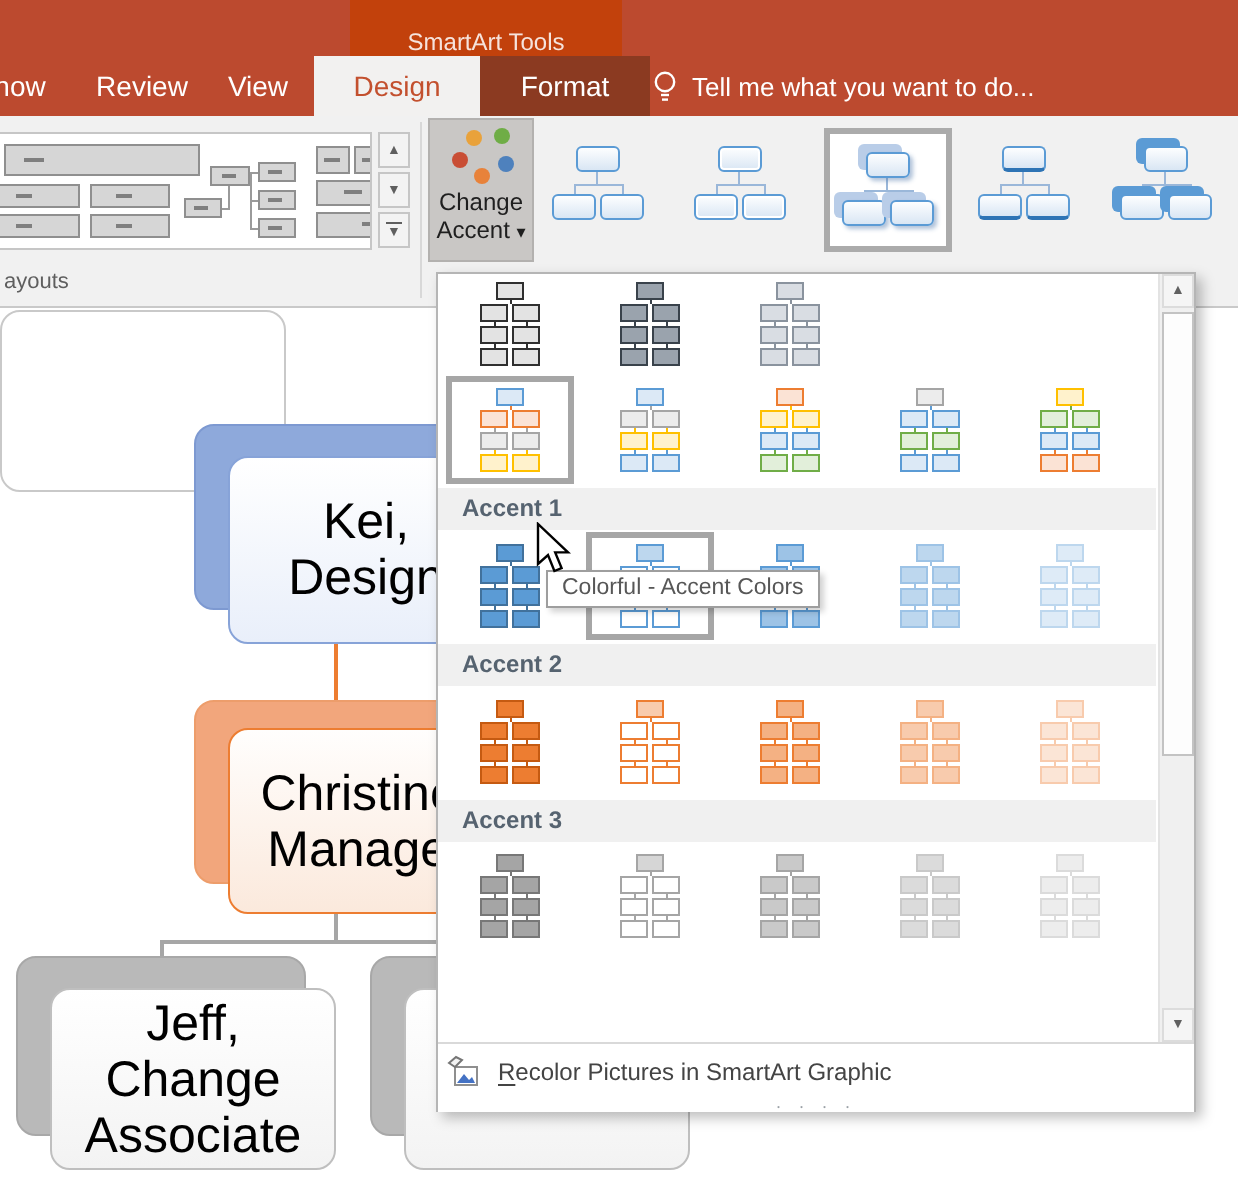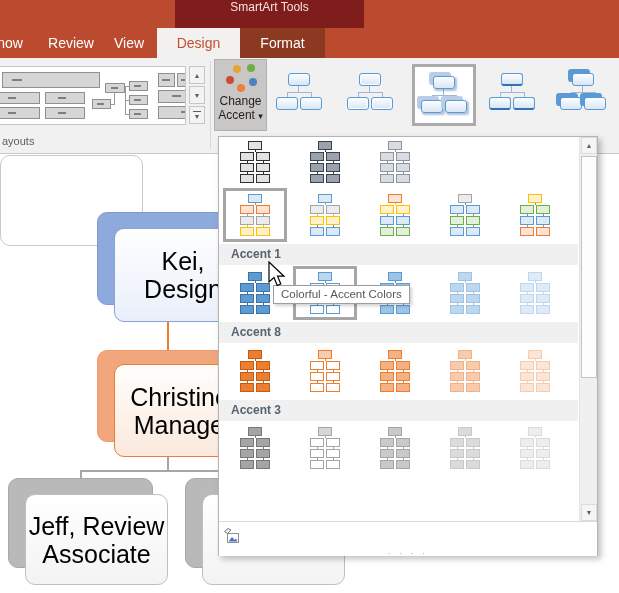--- a/index.html
+++ b/index.html
@@ -2,22 +2,22 @@
 <html><head>
 <meta charset="utf-8">
 <style>
   * { margin:0; padding:0; box-sizing:border-box; }
   html,body { width:619px; height:593px; }
   body { font-family:"Liberation Sans", sans-serif; position:relative; overflow:hidden; background:#fff; }
   .abs { position:absolute; }
 
   
   #titlebar { left:0; top:0; width:619px; height:28px; background:#bc4a2f; z-index:5; }
-  #ctx-title { left:175px; top:0; width:189px; height:28px; background:#7f1d1d; color:#f6e3dc;
-               font-size:12px; display:flex; align-items:flex-start; justify-content:center; }
+  #ctx-title { left:175px; top:0; width:136px; height:28px; background:#c2410c; color:#f6e3dc;
+               font-size:12px; display:flex; align-items:flex-end; justify-content:center; }
 
   
   #tabrow { left:0; top:28px; width:619px; height:30px; background:#bc4a2f; z-index:5; color:#fff; font-size:14px; }
   #ctx-tab-bg { left:240px; top:0; width:85px; height:30px; background:#8b3a21; }
   .tab { top:0; height:30px; display:flex; align-items:center; justify-content:center; }
   #tab-partial { left:-12px; width:44px; }
   #tab-review { left:40px; width:62px; }
   #tab-view { left:104px; width:50px; }
   #tab-design { left:157px; width:83px; background:#f2f1f0; color:#c3502e; }
   #tab-format { left:240px; width:85px; }
@@ -113,21 +113,21 @@
   <div id="mgr-front" class="org-front">
     <div>Christine,</div>
     <div>Manager</div>
   </div>
   <div id="conn-mgr-down" class="conn"></div>
   <div id="conn-rail" class="conn"></div>
   <div id="conn-drop1" class="conn"></div>
   <div id="conn-drop2" class="conn"></div>
   <div id="a1-back" class="org-back"></div>
   <div id="a1-front" class="org-front">
-    <div>Jeff, Review</div>
+    <div>Jeff, Change</div>
     <div>Associate</div>
   </div>
   <div id="a2-back" class="org-back"></div>
   <div id="a2-front" class="org-front">
     <div></div>
     <div>Associate</div>
   </div>
   <div id="a3-front"></div>
 </div>
 
@@ -147,20 +147,28 @@
     </div>
   <div id="tab-view" class="tab abs">
       <span>View</span>
     </div>
   <div id="tab-format" class="tab abs">
       <span>Format</span>
     </div>
   <div id="tab-design" class="tab abs">
       <span>Design</span>
     </div>
+  <div id="tellme" class="abs">
+    <svg width="13" height="19" viewBox="0 0 13 19">
+      <circle cx="6.5" cy="7" r="4.6" fill="none" stroke="#fff" stroke-width="1.2"></circle>
+      <line x1="4.5" y1="13.5" x2="8.5" y2="13.5" stroke="#fff" stroke-width="1.2"></line>
+      <line x1="5" y1="15.8" x2="8" y2="15.8" stroke="#fff" stroke-width="1.2"></line>
+    </svg>
+    <span>Tell me what you want to do...</span>
+  </div>
 </div>
 
 <div id="ribbon" class="abs">
   <div id="layout-gallery" class="abs">
 
     <div>
       <div class="lg-box" style="left:2px;top:5px;width:98px;height:16px;"></div>
         <div class="lg-dash" style="left:12px;top:12px;width:10px;"></div>
       <div class="lg-box" style="left:-6px;top:25px;width:46px;height:12px;"></div>
         <div class="lg-dash" style="left:8px;top:30px;width:8px;"></div>
@@ -497,21 +505,21 @@
             <div style="left: 23px; top: 20px; width: 1px; height: 2px; background: rgb(189, 215, 238);"></div>
             <div style="left: 0px; top: 22px; width: 14px; height: 9px; background: rgb(222, 235, 247); border: 1px solid rgb(189, 215, 238);"></div>
             <div style="left: 16px; top: 22px; width: 14px; height: 9px; background: rgb(222, 235, 247); border: 1px solid rgb(189, 215, 238);"></div>
             <div style="left: 7px; top: 31px; width: 1px; height: 2px; background: rgb(189, 215, 238);"></div>
             <div style="left: 23px; top: 31px; width: 1px; height: 2px; background: rgb(189, 215, 238);"></div>
             <div style="left: 0px; top: 33px; width: 14px; height: 9px; background: rgb(222, 235, 247); border: 1px solid rgb(189, 215, 238);"></div>
             <div style="left: 16px; top: 33px; width: 14px; height: 9px; background: rgb(222, 235, 247); border: 1px solid rgb(189, 215, 238);"></div>
           </div>
         </div>
       </div>
-      <div class="dd-header">Accent 8</div>
+      <div class="dd-header">Accent 2</div>
       <div class="dd-row" style="height: 57px;">
         <div class="dd-cell" style="left: 4px; height: 54px;">
           <div class="mini">
             <div style="left: 8px; top: 0px; width: 14px; height: 9px; background: rgb(237, 125, 49); border: 1px solid rgb(197, 90, 17);"></div>
             <div style="left: 15px; top: 9px; width: 1px; height: 2px; background: rgb(197, 90, 17);"></div>
             <div style="left: 0px; top: 11px; width: 14px; height: 9px; background: rgb(237, 125, 49); border: 1px solid rgb(197, 90, 17);"></div>
             <div style="left: 16px; top: 11px; width: 14px; height: 9px; background: rgb(237, 125, 49); border: 1px solid rgb(197, 90, 17);"></div>
             <div style="left: 7px; top: 20px; width: 1px; height: 2px; background: rgb(197, 90, 17);"></div>
             <div style="left: 23px; top: 20px; width: 1px; height: 2px; background: rgb(197, 90, 17);"></div>
             <div style="left: 0px; top: 22px; width: 14px; height: 9px; background: rgb(237, 125, 49); border: 1px solid rgb(197, 90, 17);"></div>
@@ -680,20 +688,21 @@
         <span>▼</span>
       </div>
   </div>
   <div id="dd-footer">
     <div id="recolor-item">
       <svg width="17" height="17" viewBox="0 0 17 17">
         <rect x="4.5" y="6.5" width="11" height="9" fill="#fff" stroke="#8f8f8f"></rect>
         <path d="M5.5 14.5 L9 10 L11.5 13 L13 11.5 L14.5 14.5 Z" fill="#4472c4"></path>
         <path d="M1.5 4.5 L5 1.5 L8 3 L4.5 6.5 Z" fill="#f3f3f3" stroke="#767676" stroke-width="1"></path>
       </svg>
+      <span id="recolor-text"><u>R</u>ecolor Pictures in SmartArt Graphic</span>
     </div>
     <div id="dd-grip">· · · ·</div>
   </div>
 </div>
 
 <div id="tooltip" class="abs">Colorful - Accent Colors</div>
 <svg id="cursor" class="abs" width="20" height="28" viewBox="0 0 20 28">
   <path d="M2,1 L2,21 L7,16.5 L10.2,24.5 L13.8,23 L10.6,15.2 L17,15.2 Z" fill="#fff" stroke="#000" stroke-width="1.2"></path>
 </svg>
 

